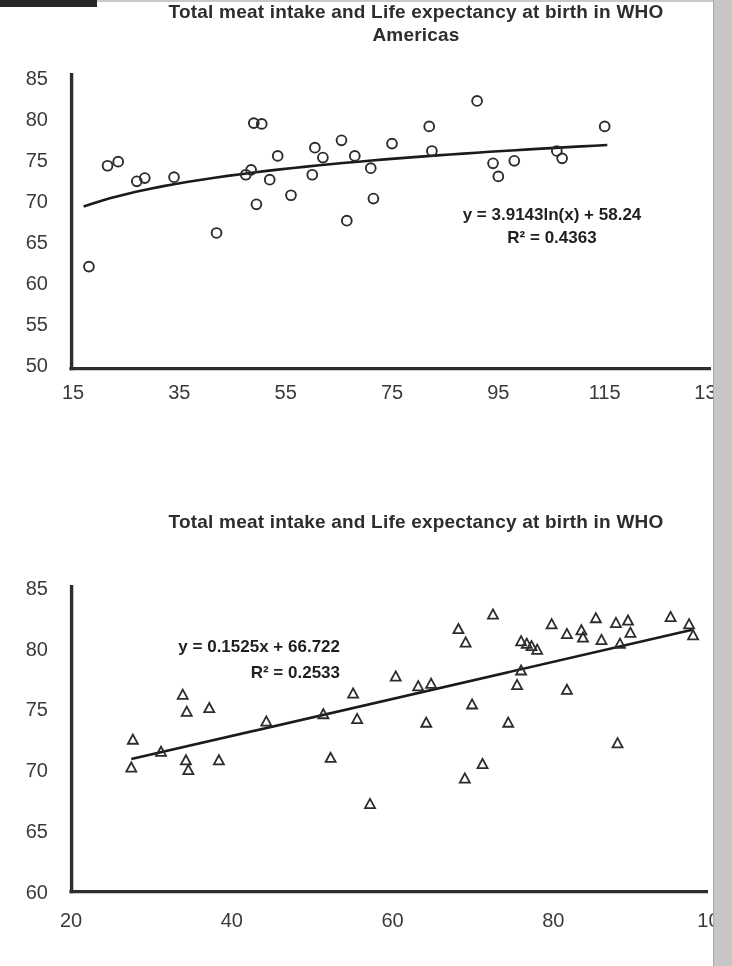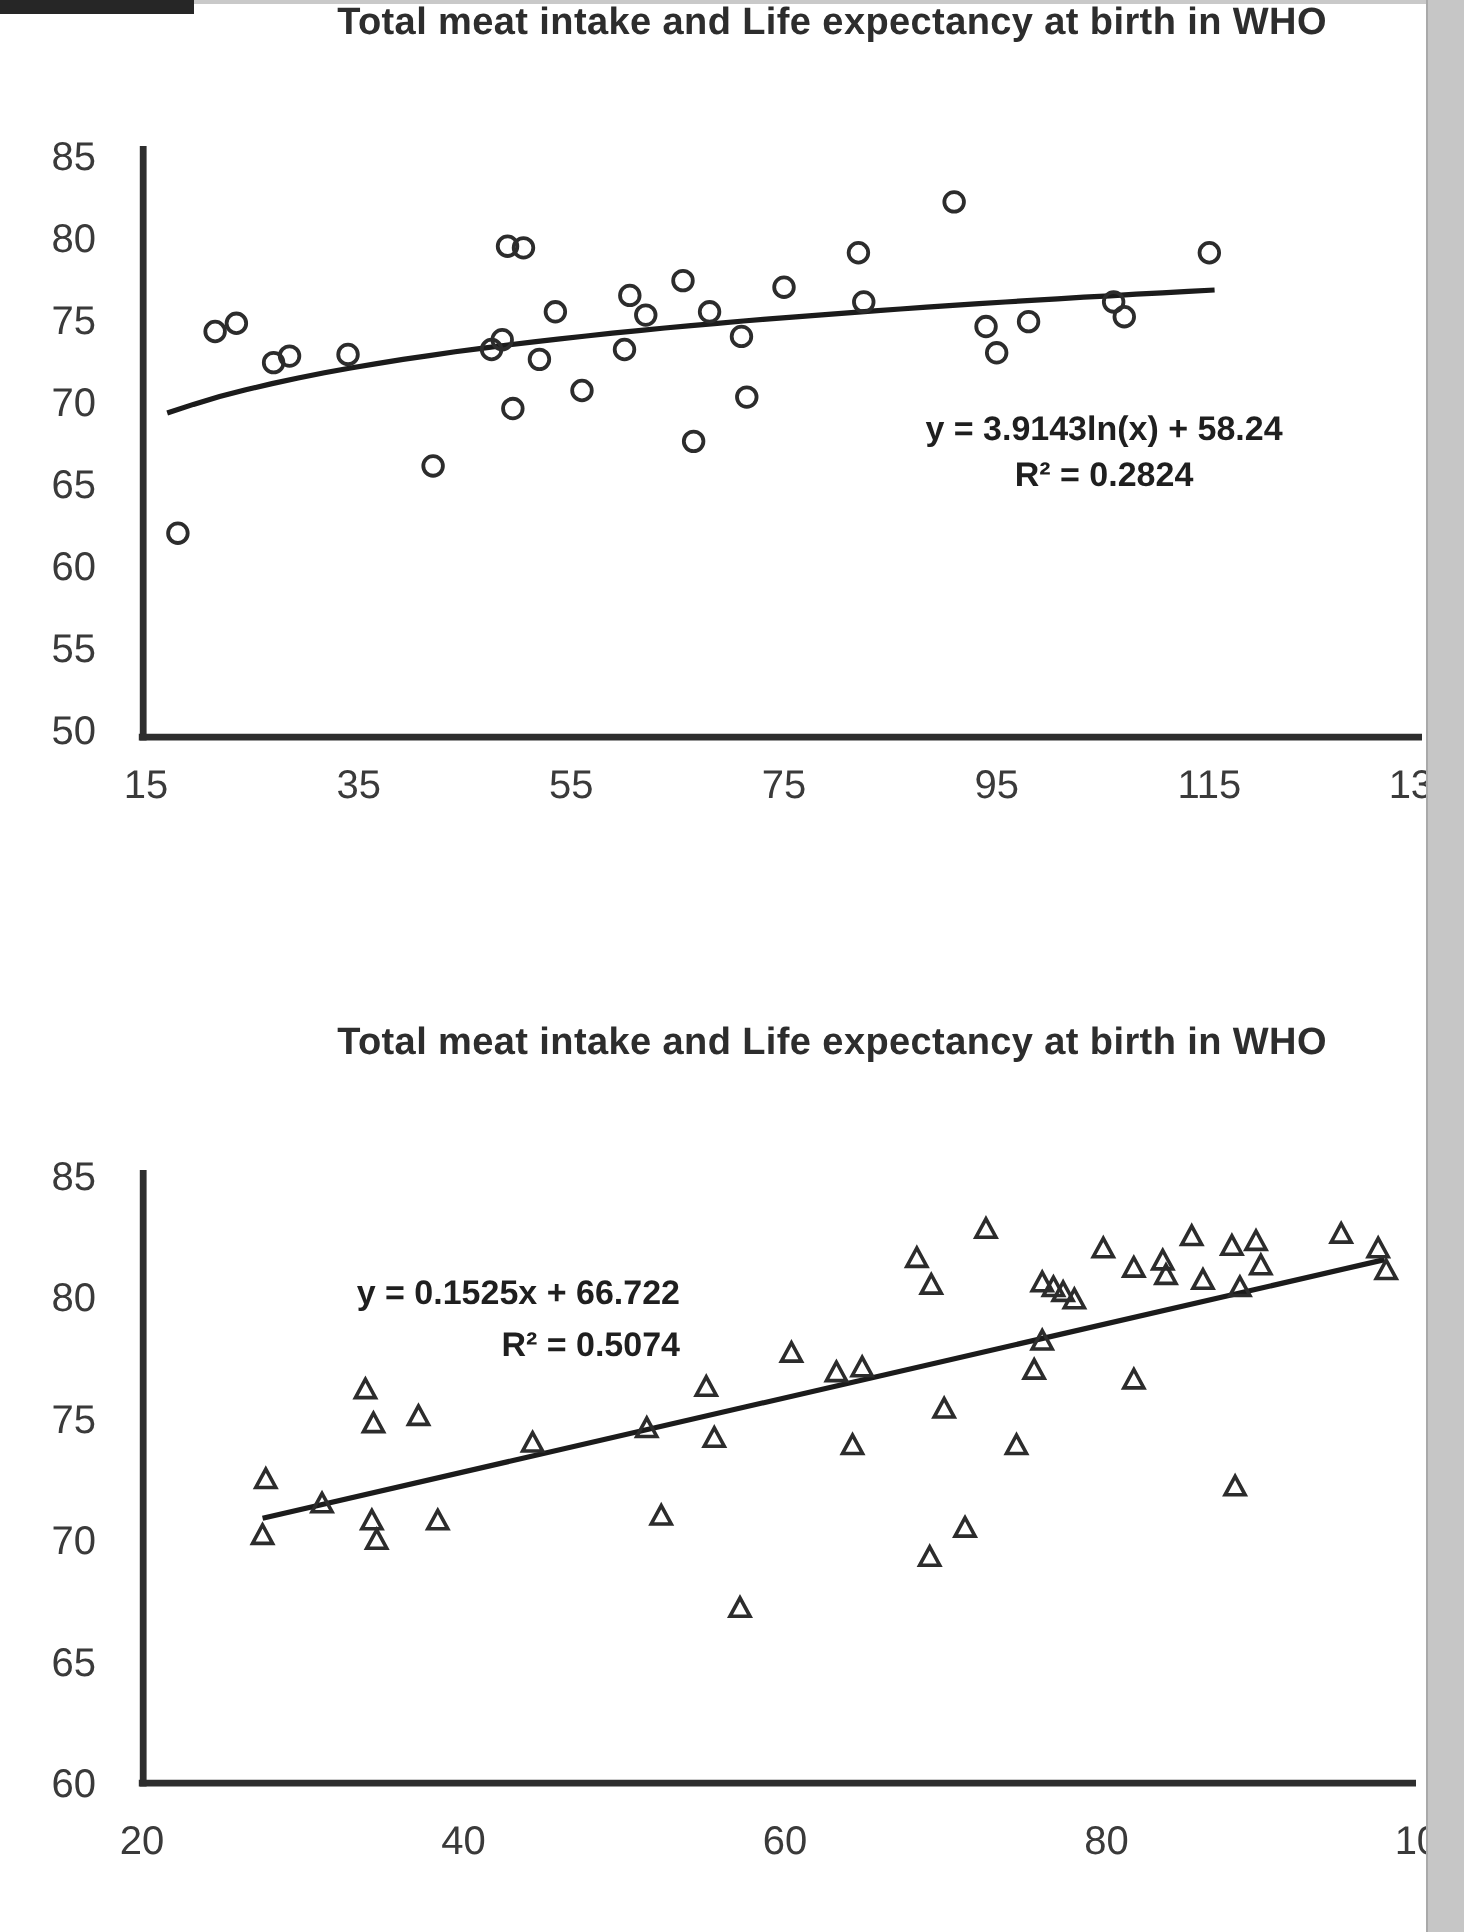--- a/index.html
+++ b/index.html
@@ -33,34 +33,35 @@
 </head>
 <body>
 
 <div class="page">
 
   <div class="artifact edge-top"></div>
   <div class="artifact bar-topleft"></div>
 
   <div class="chart-title t1">
     <div>Total meat intake and Life expectancy at birth in WHO</div>
+    <div>Americas</div>
   </div>
 
   <div class="equation eq1">
     <div>y = 3.9143ln(x) + 58.24</div>
-    <div>R² = 0.2824</div>
+    <div>R² = 0.4363</div>
   </div>
 
   <div class="chart-title t2">
     <div>Total meat intake and Life expectancy at birth in WHO</div>
   </div>
 
   <div class="equation eq2">
     <div>y = 0.1525x + 66.722</div>
-    <div>R² = 0.5074</div>
+    <div>R² = 0.2533</div>
   </div>
 
   <svg id="plots" width="732" height="966" viewBox="0 0 732 966">
       <line x1="71.6" y1="73" x2="71.6" y2="370.3" stroke="#2e2e2e" stroke-width="3.4"></line>
       <line x1="69.4" y1="368.6" x2="711" y2="368.6" stroke="#2e2e2e" stroke-width="3.4"></line>
       <text x="48" y="85" text-anchor="end" class="tick" fill="#3a3a3a">85</text>
       <text x="48" y="126" text-anchor="end" class="tick" fill="#3a3a3a">80</text>
       <text x="48" y="167" text-anchor="end" class="tick" fill="#3a3a3a">75</text>
       <text x="48" y="208" text-anchor="end" class="tick" fill="#3a3a3a">70</text>
       <text x="48" y="249" text-anchor="end" class="tick" fill="#3a3a3a">65</text>

